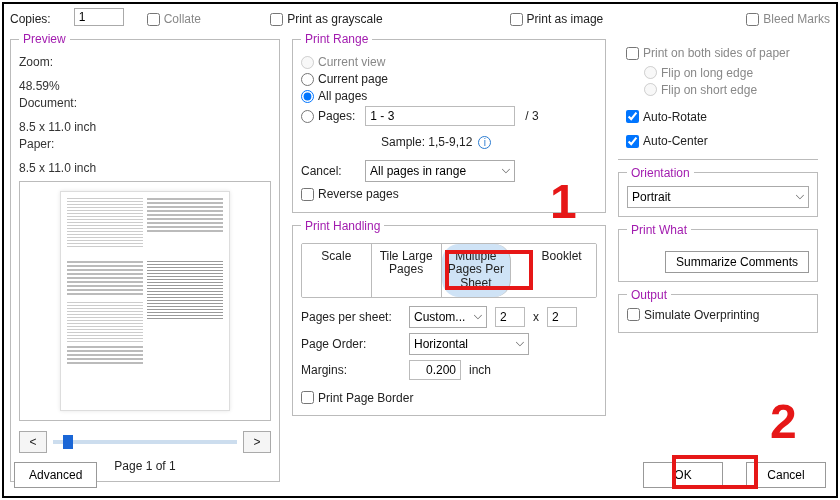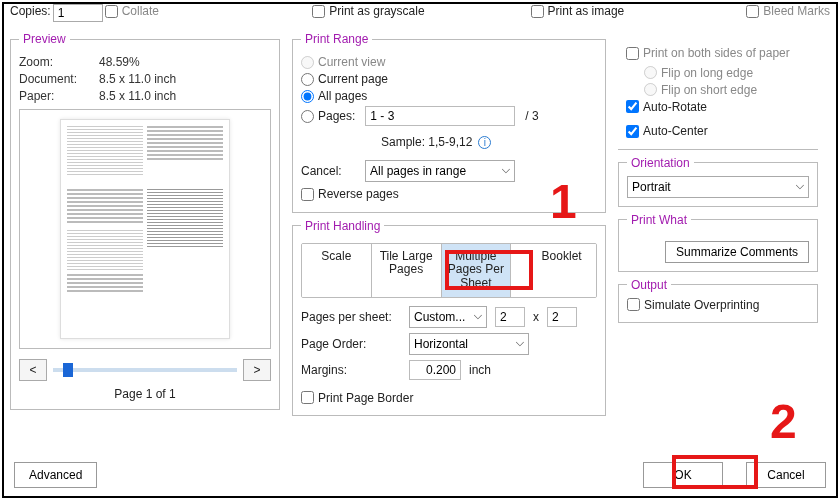--- a/index.html
+++ b/index.html
@@ -1,30 +1,30 @@
 <!DOCTYPE html>
 <html><head>
 <meta charset="utf-8">
 <style>
 * { box-sizing: border-box; font-family: "Segoe UI", Tahoma, sans-serif; font-size: 12px; }
 body { margin: 0; background: #fff; width: 840px; height: 500px; overflow: hidden; color: #222; }
 .dialog { border: 2px solid #000; width: 836px; height: 496px; margin: 2px; position: relative; background: #fff; }
-.toprow { display: flex; align-items: flex-start; height: 22px; padding: 0 6px; gap: 2px; }
+.toprow { display: flex; align-items: flex-end; height: 22px; padding: 0 6px; gap: 23px; }
 .toprow .spacer { flex: 1; }
 .chk { display: inline-flex; align-items: center; gap: 4px; }
 .chk input { margin: 0; }
 .num { width: 50px; height: 18px; border: 1px solid #aaa; padding: 0 4px; }
 .columns { display: flex; height: 436px; }
 .col { padding: 4px 6px; }
 .col.left { width: 282px; border-right: 0; }
 .col.mid { width: 326px; }
 .col.right { width: 212px; }
 fieldset { border: 1px solid #bbb; margin: 2px 0 6px 0; padding: 6px 8px 8px 8px; }
 legend { padding: 0 4px; color: #a21caf; }
-.kv { display: flex; gap: 10px; margin: 3px 0; }
+.kv { display: flex; gap: 10px; margin: 3px 0; flex-direction: column; }
 .kv .k { width: 70px; color: #333; }
 .kv .v { color: #333; }
 .preview-box { border: 1px solid #bbb; height: 240px; margin-top: 6px; display: flex; align-items: center; justify-content: center; background: #fff; }
 .sheet { width: 170px; height: 220px; background: #fff; border: 1px solid #ddd; box-shadow: 0 0 4px rgba(0,0,0,0.1); display: grid; grid-template-columns: 1fr 1fr; grid-template-rows: 1fr 1fr 1fr; gap: 4px; padding: 6px; }
 .sheet .cell { border: 0; }
 .mini { background: repeating-linear-gradient(#ccc, #ccc 1px, #fff 1px, #fff 3px); }
 .mini.blockA { height: 50px; }
 .mini.blockB { height: 40px; margin-top: 5px; }
 .mini.table { background: repeating-linear-gradient(#bbb, #bbb 2px, #fff 2px, #fff 4px); height: 36px; }
 .mini.text { background: repeating-linear-gradient(#999, #999 1px, #fff 1px, #fff 3px); height: 60px; }
@@ -35,21 +35,21 @@
 .rad { display: flex; align-items: center; gap: 4px; margin: 3px 0; }
 .rad input { margin: 0; }
 .inline { display: inline-flex; align-items: center; gap: 6px; }
 .txt { border: 1px solid #bbb; height: 20px; padding: 0 4px; background: #fff; }
 .sel { border: 1px solid #aaa; height: 22px; background: #fff; padding: 0 18px 0 4px; appearance: none; position: relative; }
 .selwrap { position: relative; display: inline-block; }
 .selwrap::after { content: "⌵"; position: absolute; right: 5px; top: 3px; color: #555; pointer-events: none; font-size: 11px; }
 .tabs { display: flex; border: 1px solid #bbb; border-radius: 2px; overflow: hidden; margin: 4px 0 8px 0; }
 .tab { flex: 1; text-align: center; padding: 6px 4px; border-right: 1px solid #bbb; background: #fff; cursor: pointer; line-height: 1.15; }
 .tab:last-child { border-right: 0; margin-left: 16px; }
-.tab.active { background: #cfe3f6; }
+.tab.active { background: #cfe3f6; border-radius: 17px; }
 .redbox { position: absolute; border: 4px solid #e61717; pointer-events: none; }
 .rednum { position: absolute; color: #e61717; font-weight: 900; font-size: 48px; font-family: Arial, sans-serif; pointer-events: none; }
 .btn { border: 1px solid #999; background: #fff; height: 26px; padding: 0 14px; cursor: pointer; }
 .btn.small { height: 22px; padding: 0 10px; }
 .footer { position: absolute; bottom: 8px; left: 10px; right: 10px; display: flex; align-items: center; }
 .footer .spacer { flex: 1; }
 .row { display: flex; align-items: center; gap: 8px; margin: 5px 0; }
 .row .lab { width: 100px; }
 .info-icon { display: inline-block; width: 13px; height: 13px; border: 1px solid #2a7bd0; color: #2a7bd0; border-radius: 50%; text-align: center; line-height: 12px; font-size: 10px; }
 .grey { color: #888; }
@@ -204,21 +204,21 @@
             <span>Print on both sides of paper</span>
           </label>
         <div class="rad sub grey">
             <input type="radio" name="flip" disabled="" style="">
             <span>Flip on long edge</span>
           </div>
         <div class="rad sub grey">
             <input type="radio" name="flip" disabled="" style="">
             <span>Flip on short edge</span>
           </div>
-        <label class="chk" style="">
+        <label class="chk" style="margin-top:10px">
             <input type="checkbox" checked="" style="">
             <span>Auto-Rotate</span>
           </label><br>
         <label class="chk" style="margin-top:8px">
             <input type="checkbox" checked="" style="">
             <span>Auto-Center</span>
           </label>
       </fieldset>
 
       <fieldset>

